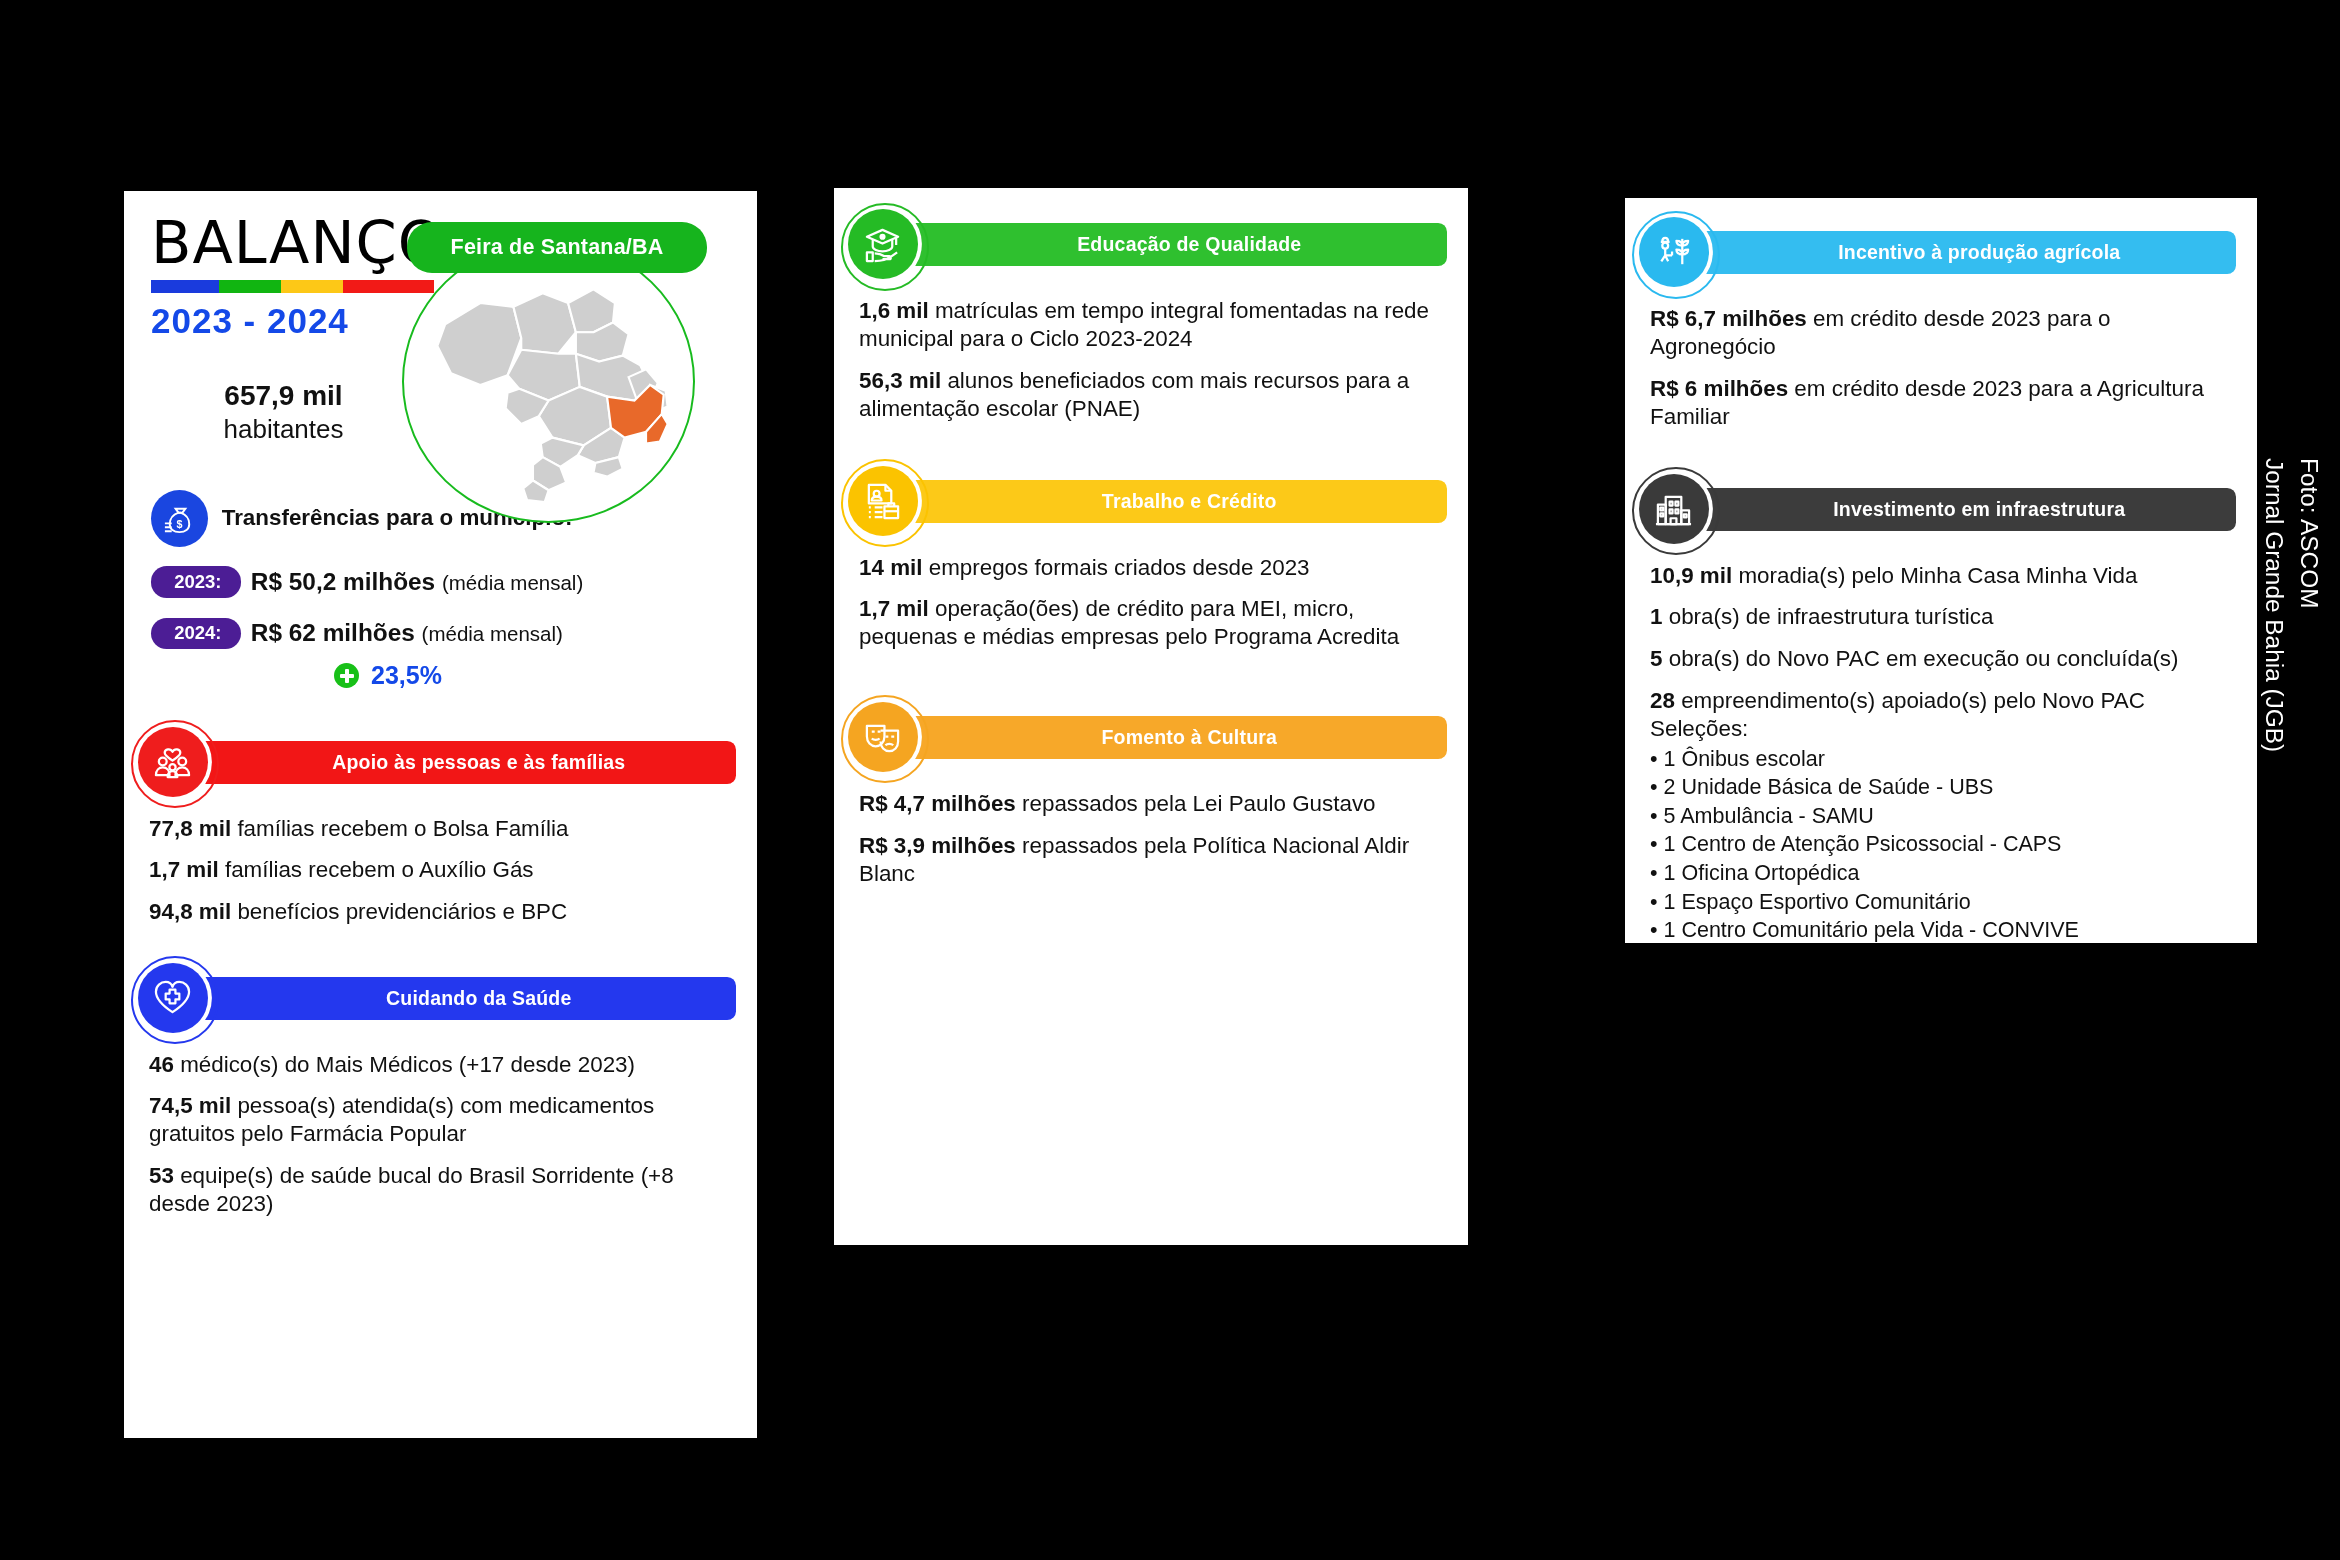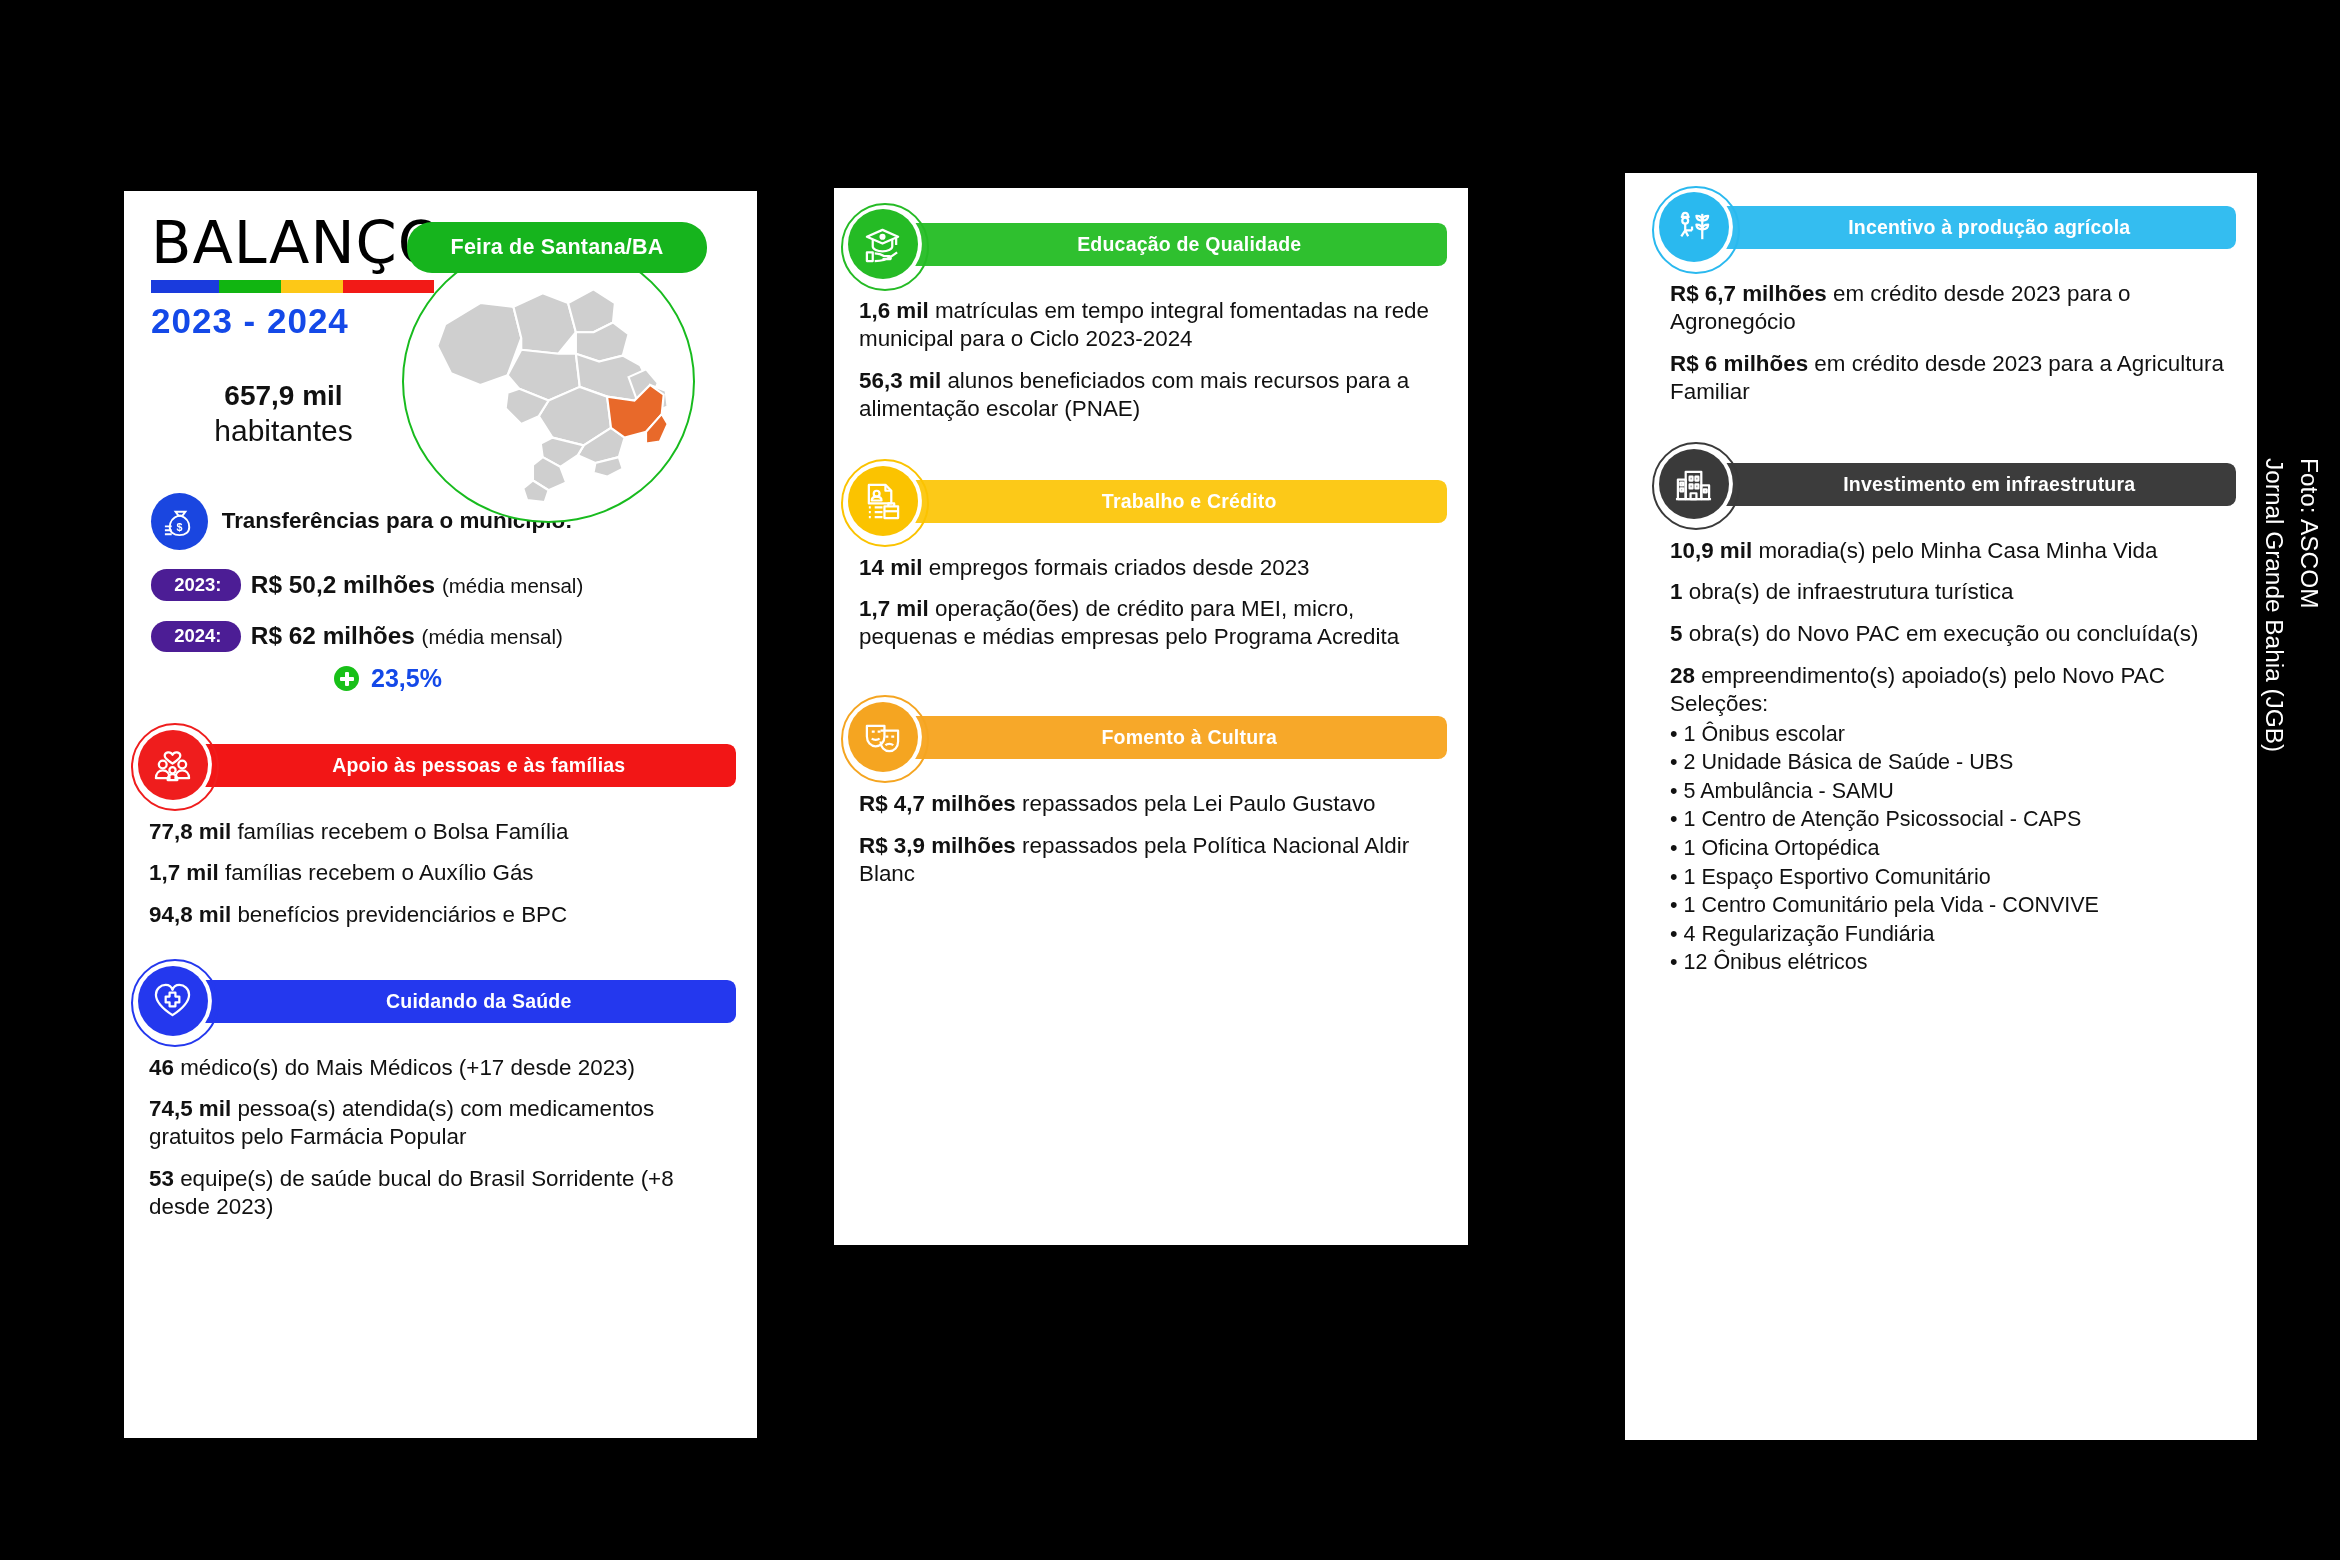--- a/index.html
+++ b/index.html
@@ -12,41 +12,41 @@
   #stage { position: relative; width: 2341px; height: 1560px; background: #000; }
 
   .card {
     position: absolute;
     background: #ffffff;
     overflow: hidden;
   }
   
   #card-municipio { left: 124px; top: 191px; width: 633px; height: 1247px; }
   #card-programas { left: 834px; top: 188px; width: 634px; height: 1057px; }
-  #card-investimentos { left: 1625px; top: 173px; width: 632px; height: 1267px; padding-left: 20px; }
+  #card-investimentos { left: 1625px; top: 198px; width: 632px; height: 745px; }
 
   
   .brand { padding: 21.5px 0 0 27px; position: relative; }
   .brand-title {
     font-size: 59px; font-weight: 400; letter-spacing: 1px;
     color: #000; line-height: 1; font-family: "DejaVu Sans", sans-serif;
   }
   .colorbar { display: flex; width: 283px; height: 12.7px; margin-top: 8.8px; }
   .colorbar i { display: block; height: 100%; }
   .cb-blue  { width: 24%; background: #1a3bdd; }
   .cb-green { width: 22%; background: #11b511; }
   .cb-yellow{ width: 22%; background: #fdc817; }
   .cb-red   { width: 32%; background: #f21a17; }
   .brand-years {
     margin-top: 7.8px; font-size: 35px; font-weight: 700;
     color: #1449e8; letter-spacing: 1px;
   }
   .pop-block { margin-top: 39px; text-align: center; width: 265px; }
   .pop-num { font-size: 28px; font-weight: 700; color: #111; }
-  .pop-label { font-size: 30px; font-weight: 400; color: #111; margin-top: 2px; }
+  .pop-label { font-size: 26px; font-weight: 400; color: #111; margin-top: 2px; }
 
   
   .city-pill {
     position: absolute; left: 283px; top: 31px;
     width: 300px; height: 51px; border-radius: 25px;
     background: #16b41d; color: #fff;
     display: flex; align-items: center; justify-content: center;
     font-size: 21.5px; font-weight: 700; letter-spacing: 0.2px;
     z-index: 3;
   }

